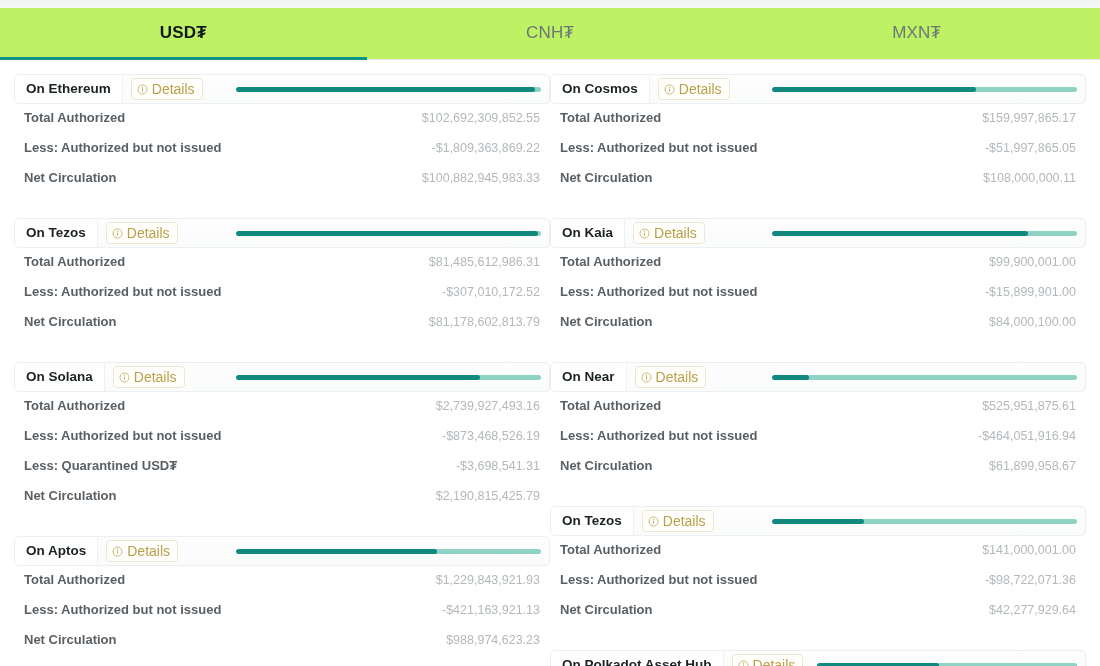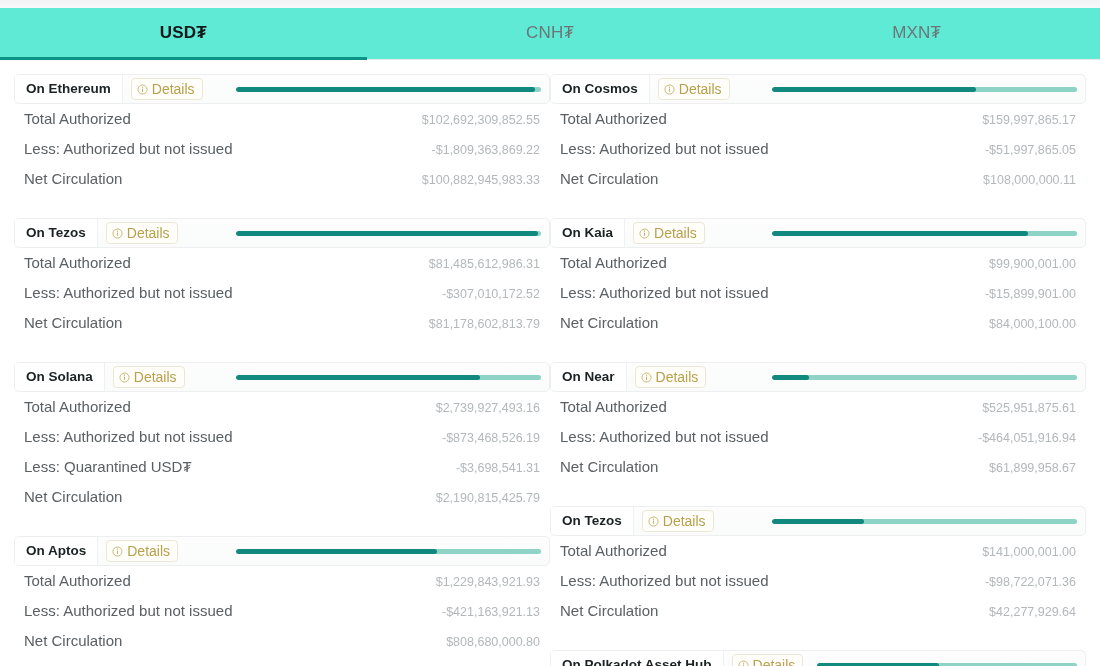--- a/index.html
+++ b/index.html
@@ -17,21 +17,21 @@
   .top-strip {
     height: 8px; width: 100%;
     background: linear-gradient(#f2f3f4, #f7f8f8);
   }
 
   
   .tabbar {
     position: relative;
     display: flex;
     height: 52px;
-    background: #5eead4;
+    background: #bef264;
     border-bottom: 1px solid #e6e8e9;
   }
   .tab {
     flex: 1 1 25%;
     display: flex; align-items: center; justify-content: center;
     font-size: 17px;
     color: #6d7579;
     letter-spacing: .2px;
     position: relative;
     cursor: pointer;
@@ -127,23 +127,24 @@
   
   .rows { padding: 6px 10px 0 10px; }
   .row {
     display: flex;
     align-items: baseline;
     justify-content: space-between;
     height: 30px;
     gap: 12px;
   }
   .row-label {
-    font-size: 15px;
+    font-size: 13px;
     color: #595f63;
     white-space: nowrap;
+    font-weight: bold;
   }
   .row-value {
     font-size: 12.5px;
     color: #b3b8bb;
     white-space: nowrap;
     text-align: right;
   }
 </style>
 </head>
 <body>
@@ -281,21 +282,21 @@
             <div class="row">
               <span class="row-label">Total Authorized</span>
               <span class="row-value">$1,229,843,921.93</span>
             </div>
             <div class="row">
               <span class="row-label">Less: Authorized but not issued</span>
               <span class="row-value">-$421,163,921.13</span>
             </div>
             <div class="row">
               <span class="row-label">Net Circulation</span>
-              <span class="row-value">$808,680,000.80</span>
+              <span class="row-value">$988,974,623.23</span>
             </div>
           </div>
         </div>
       </div>
     <div class="col" id="right-col">
         <div class="card">
           <div class="card-head">
             <div class="chain-name">On Cosmos</div>
             <div class="details-badge">
               <svg class="info-icon" viewBox="0 0 16 16">

